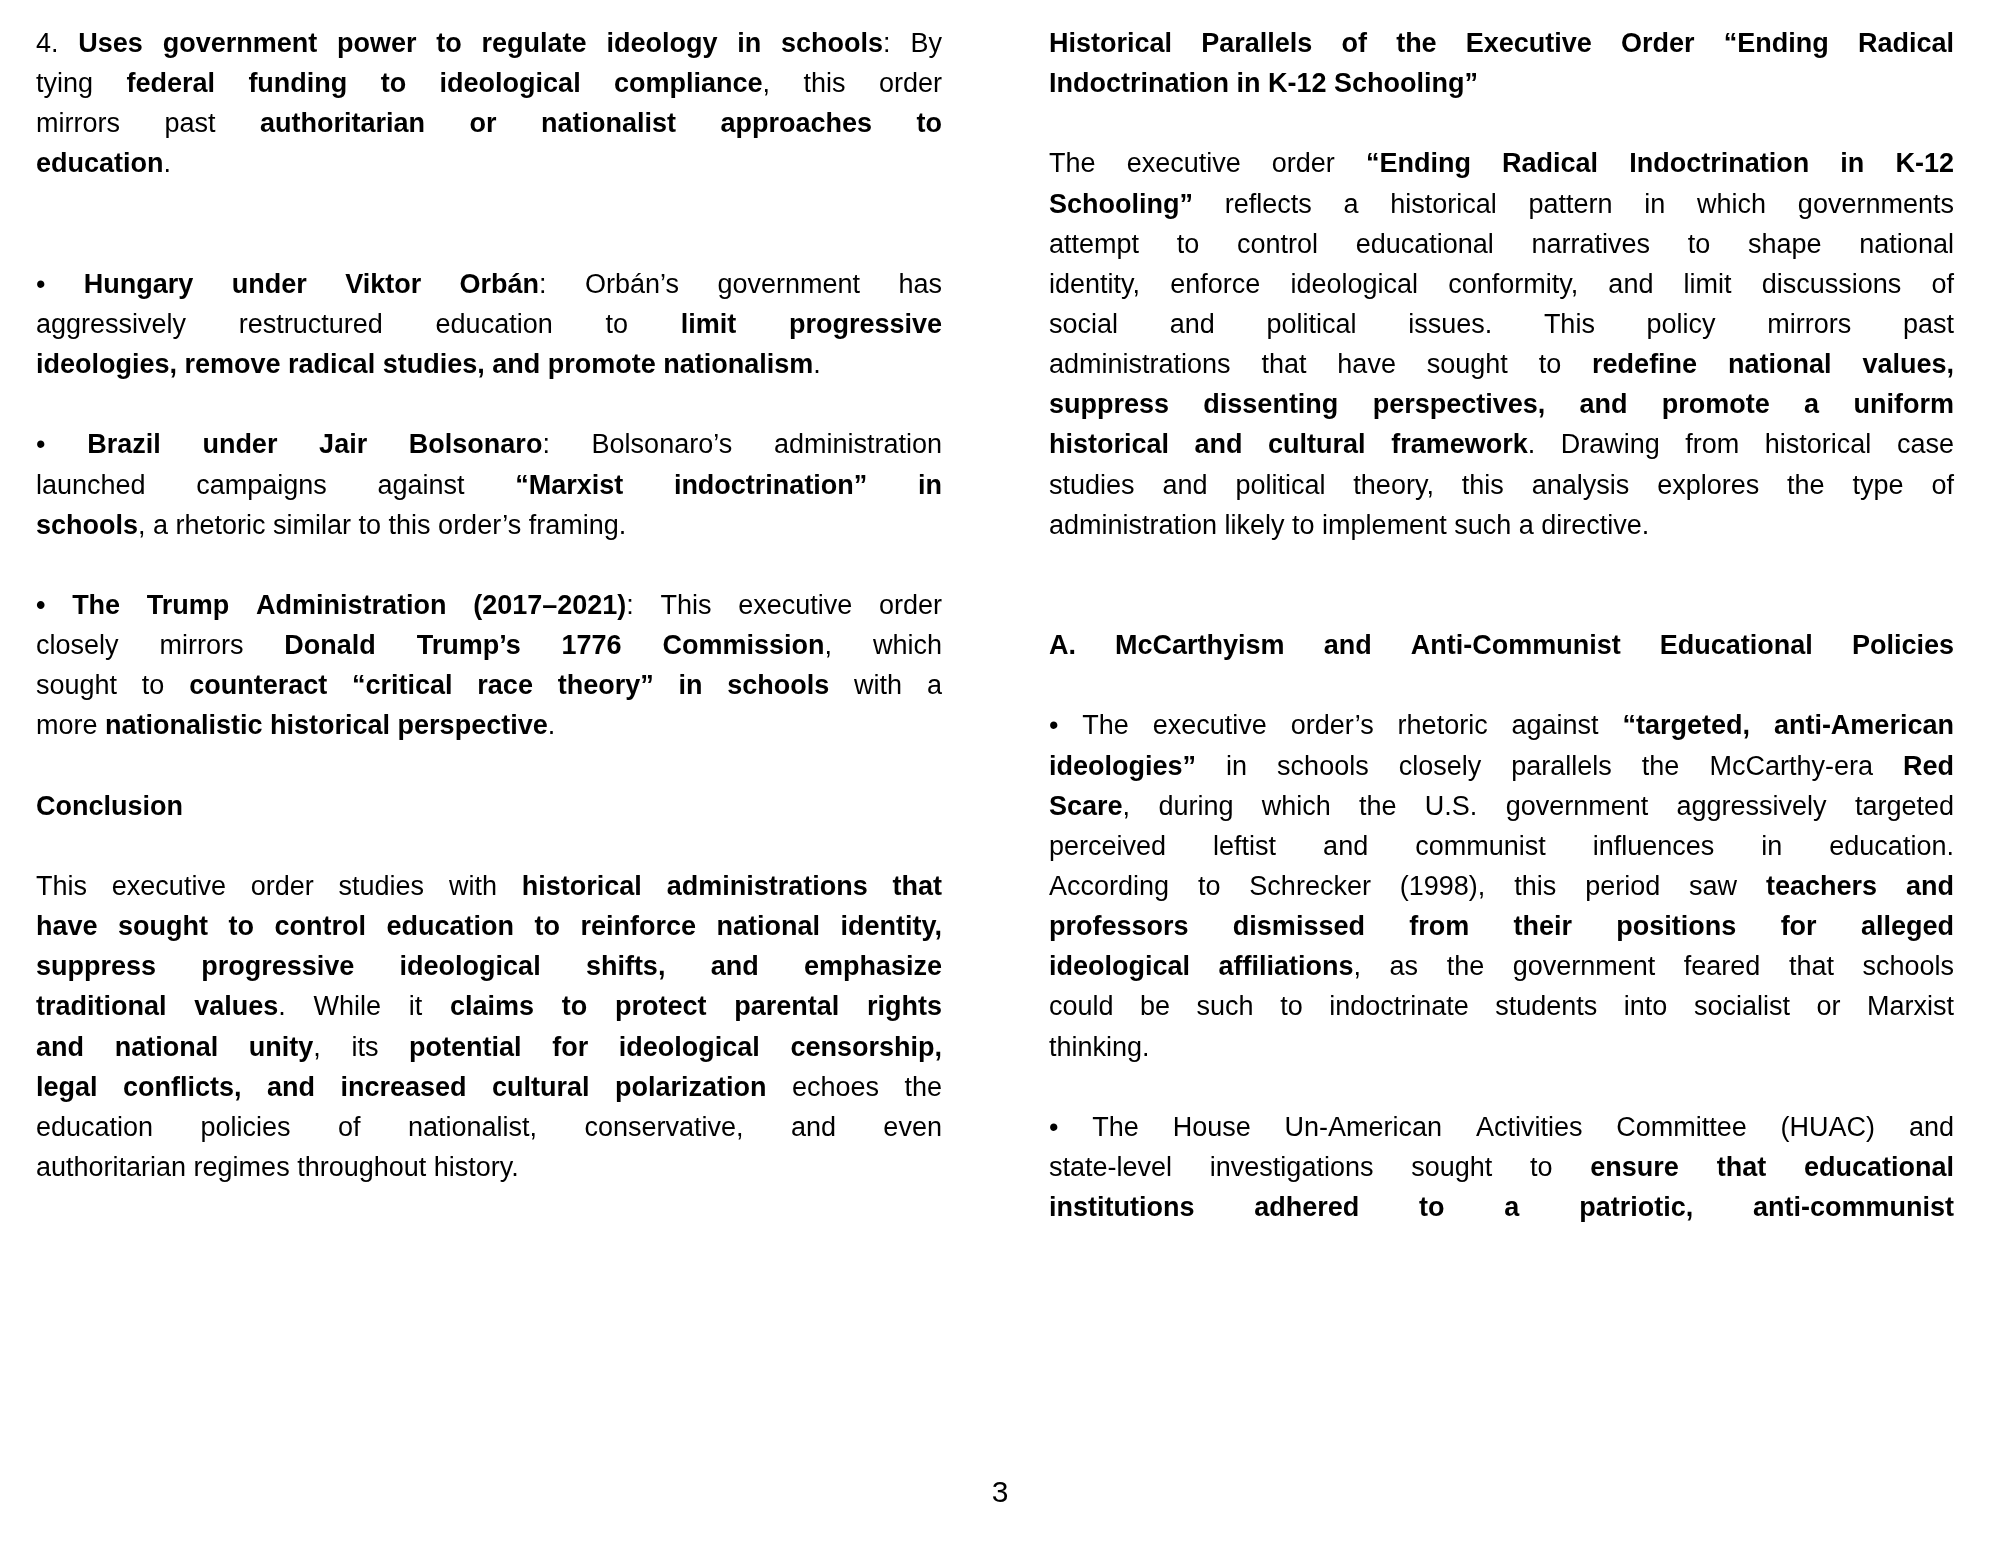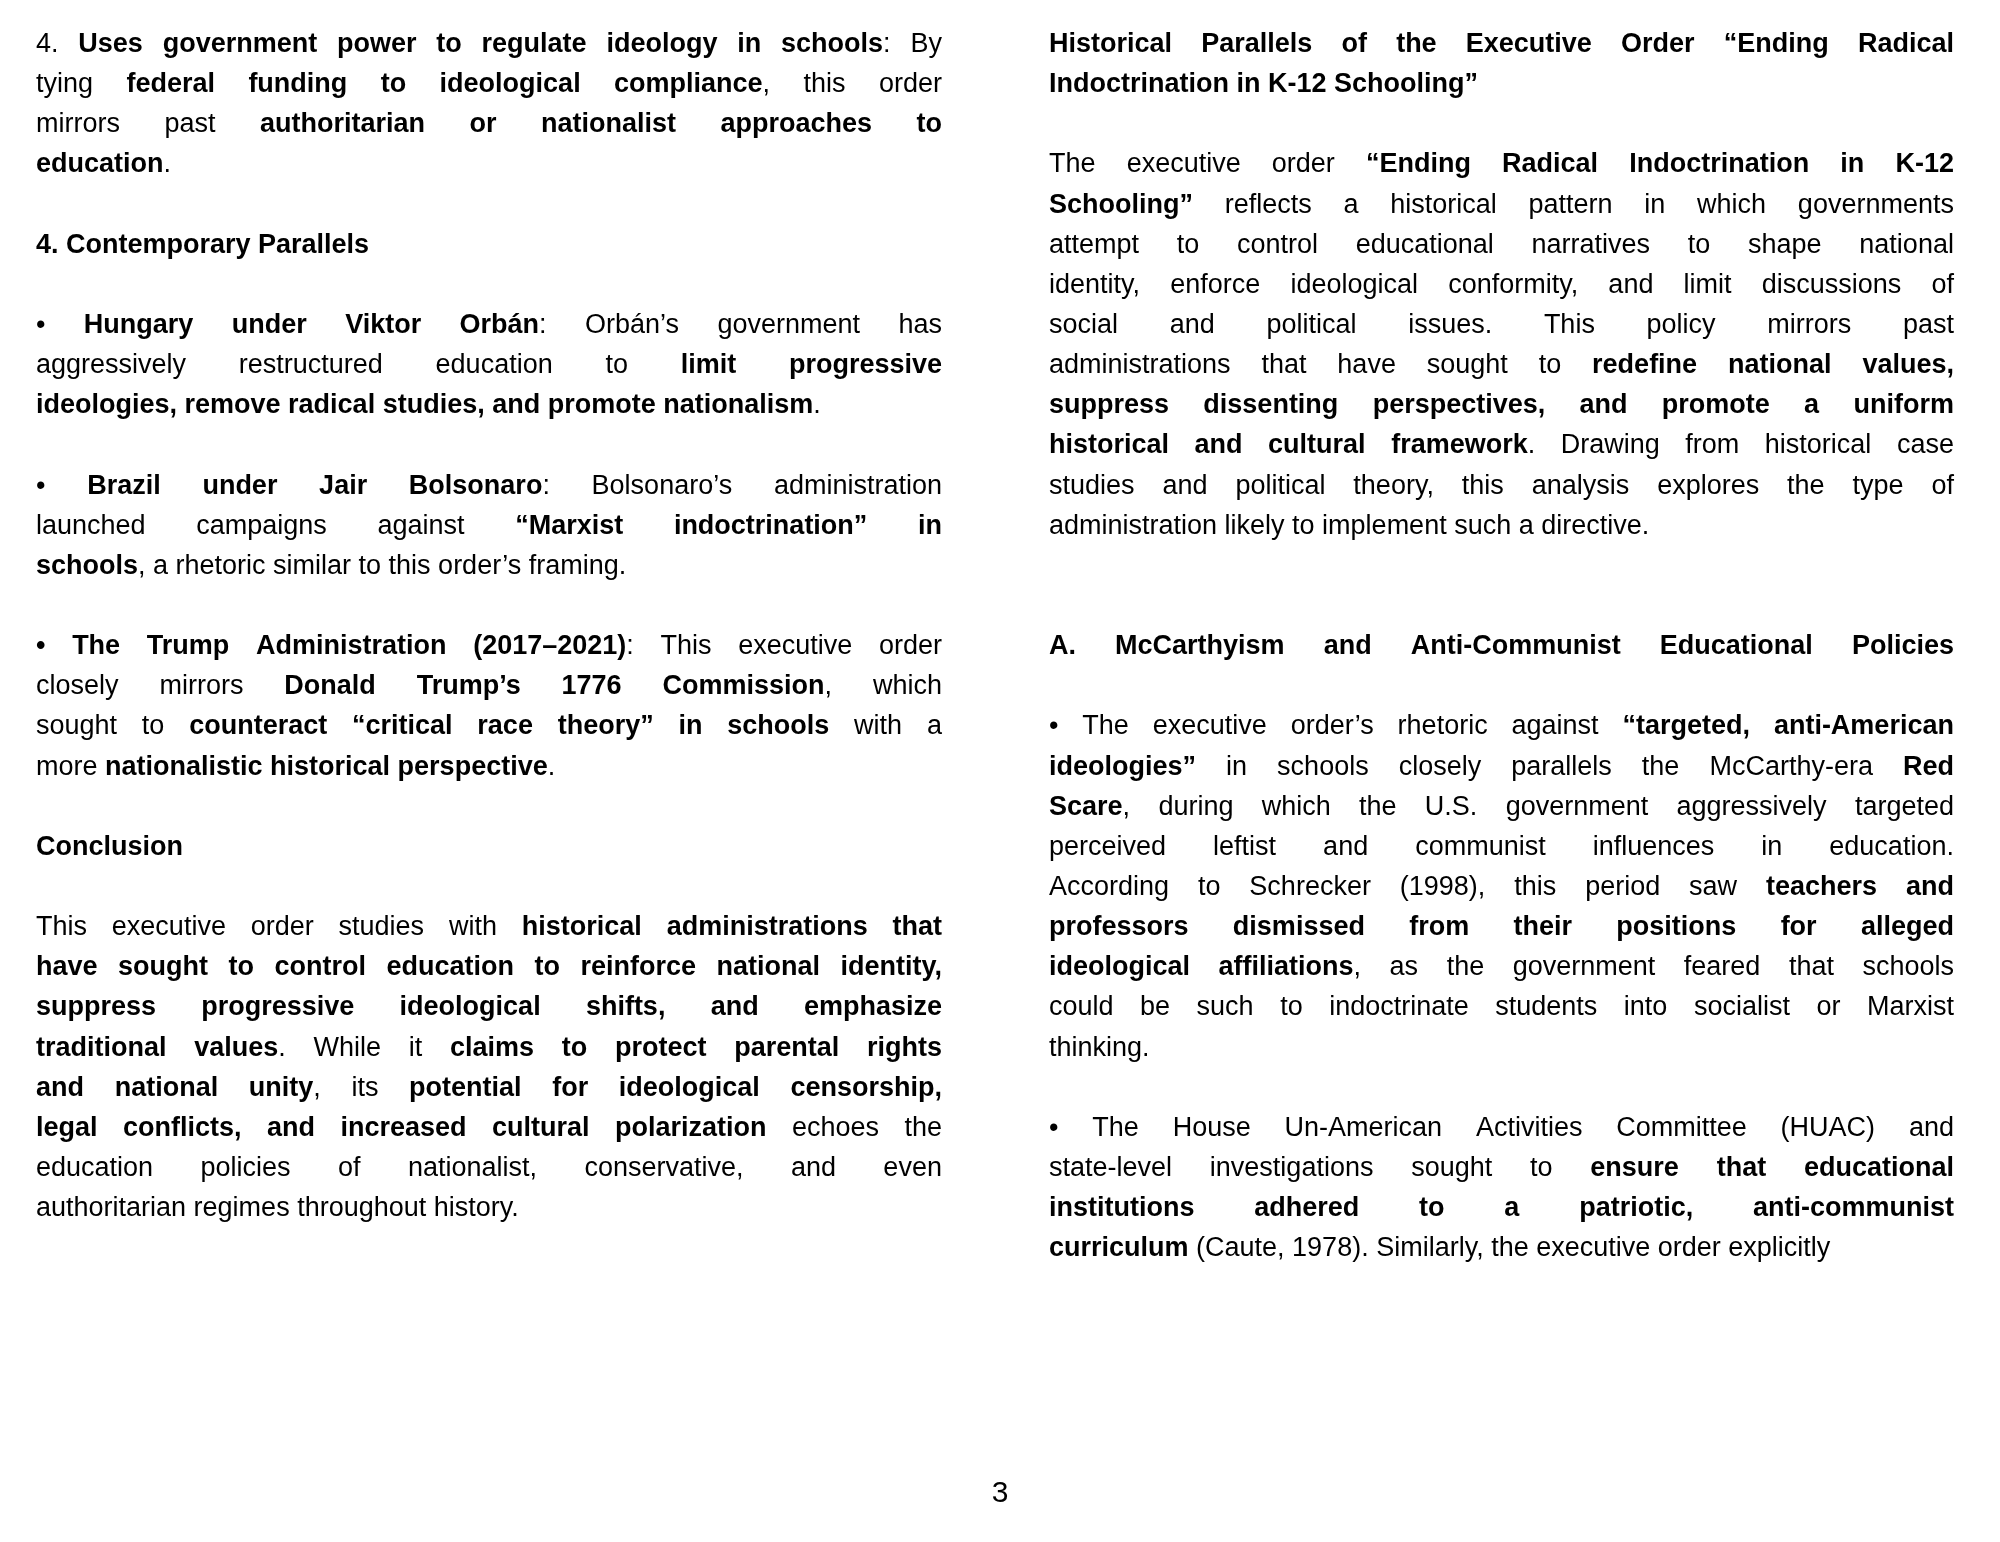--- a/index.html
+++ b/index.html
@@ -99,23 +99,20 @@
             <span class="word"><span class="seg-b">authoritarian</span></span>
             <span class="word"><span class="seg-b">or</span></span>
             <span class="word"><span class="seg-b">nationalist</span></span>
             <span class="word"><span class="seg-b">approaches</span></span>
             <span class="word"><span class="seg-b">to</span></span>
           </span>
         </div>
         <div class="line"><span class="inner"><span class="seg-b">education</span><span>.</span></span></div>
       </div>
       <div class="line"></div>
-      <div>
-        <div class="line"><span class="inner"><span class="seg-b">4. Contemporary Parallels</span></span></div>
-      </div>
       <div class="line"></div>
       <div>
         <div class="line justify">
           <span class="inner">
             <span class="word"><span>•</span></span>
             <span class="word"><span class="seg-b">Hungary</span></span>
             <span class="word"><span class="seg-b">under</span></span>
             <span class="word"><span class="seg-b">Viktor</span></span>
             <span class="word"><span class="seg-b">Orbán</span><span>:</span></span>
             <span class="word"><span>Orbán’s</span></span>
@@ -565,17 +562,16 @@
         <div class="line justify">
           <span class="inner">
             <span class="word"><span class="seg-b">institutions</span></span>
             <span class="word"><span class="seg-b">adhered</span></span>
             <span class="word"><span class="seg-b">to</span></span>
             <span class="word"><span class="seg-b">a</span></span>
             <span class="word"><span class="seg-b">patriotic,</span></span>
             <span class="word"><span class="seg-b">anti-communist</span></span>
           </span>
         </div>
-        <div class="line"><span class="inner"><span class="seg-b">curriculum</span><span> (Caute, 1978). Similarly, the executive order explicitly</span></span></div>
       </div>
     </div>
   <div class="page-number">3</div>
 </div>
 
 </body></html>

